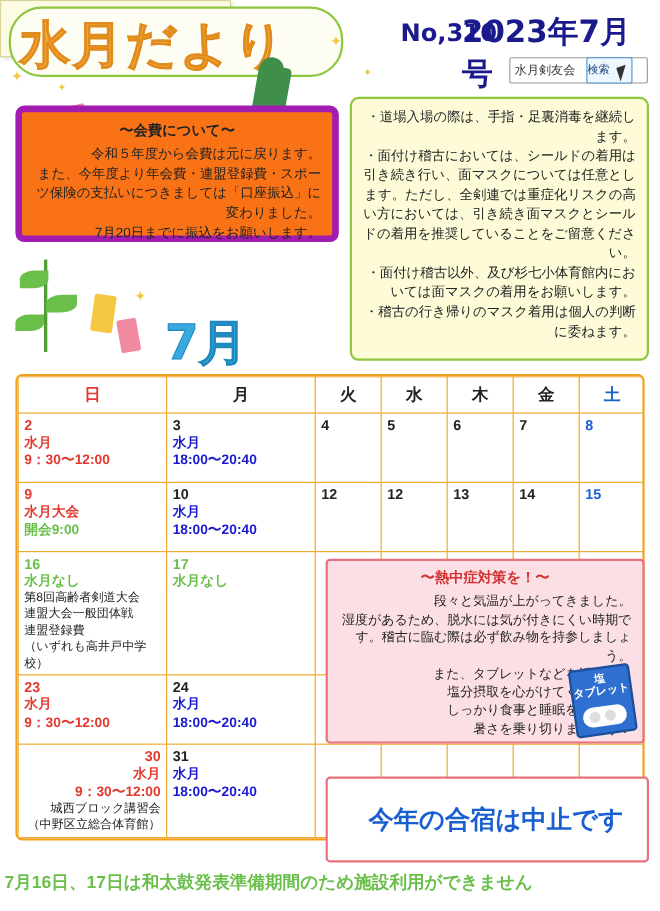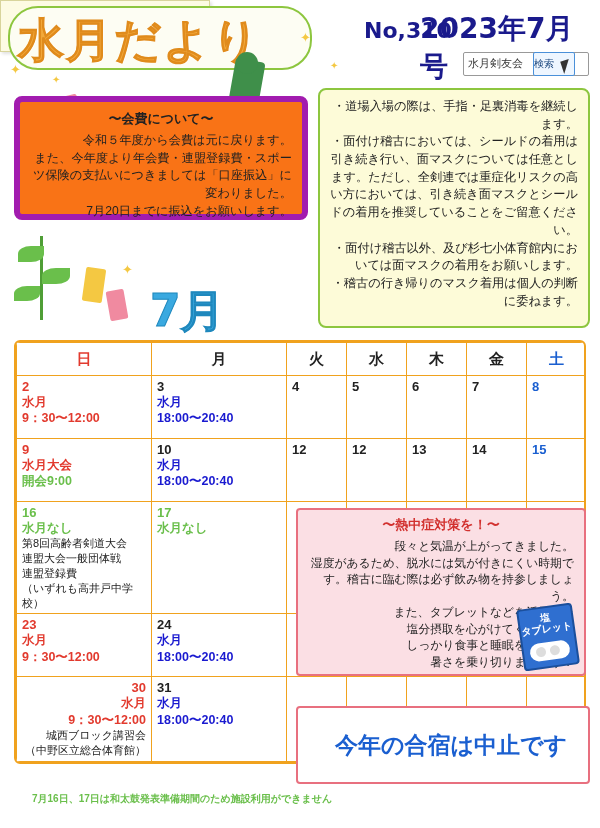--- a/index.html
+++ b/index.html
@@ -161,22 +161,22 @@
   
   #camp-box{
     position:absolute;left:296px;top:706px;width:290px;height:74px;
     background:#fff;border:2px solid #e8707f;border-radius:4px;
     display:flex;align-items:center;justify-content:center;
   }
   #camp-box span{font-size:23px;font-weight:bold;color:#1a5fd0;
     font-family:"DejaVu Sans", sans-serif;margin-left:16px;}
 
   .footnote{
-    position:absolute;left:32px;top:792px;
-    font-size:10px;color:#6abf4b;font-weight:bold;
+    position:absolute;left:4px;top:792px;
+    font-size:16px;color:#6abf4b;font-weight:bold;
   }
 
   
   .leaf{position:absolute;background:#6abf4b;border-radius:50% 0 50% 0;}
   .stalk{position:absolute;background:#4f9e36;}
 </style>
 </head>
 <body>
 
 <div class="page">

